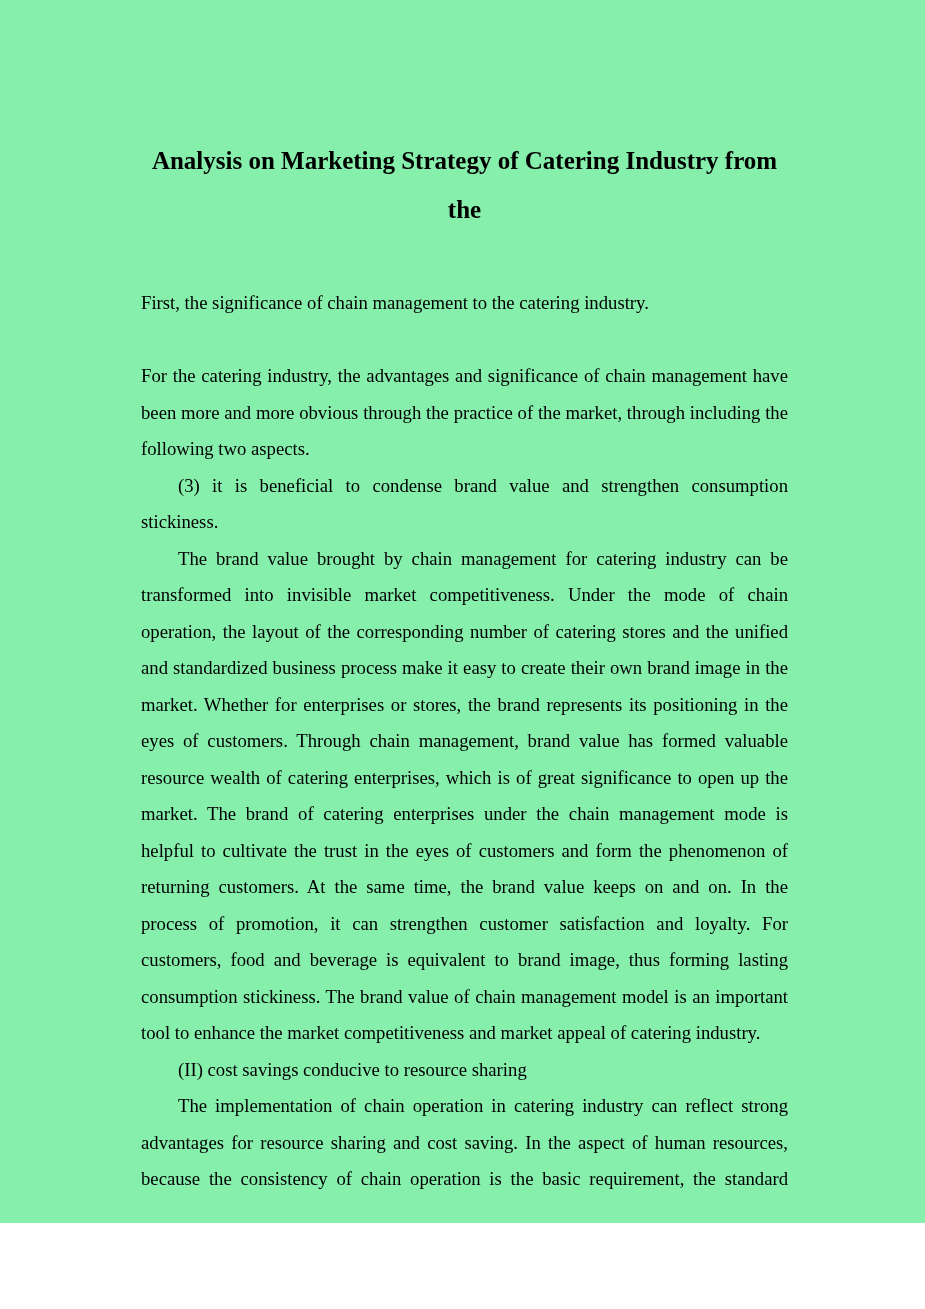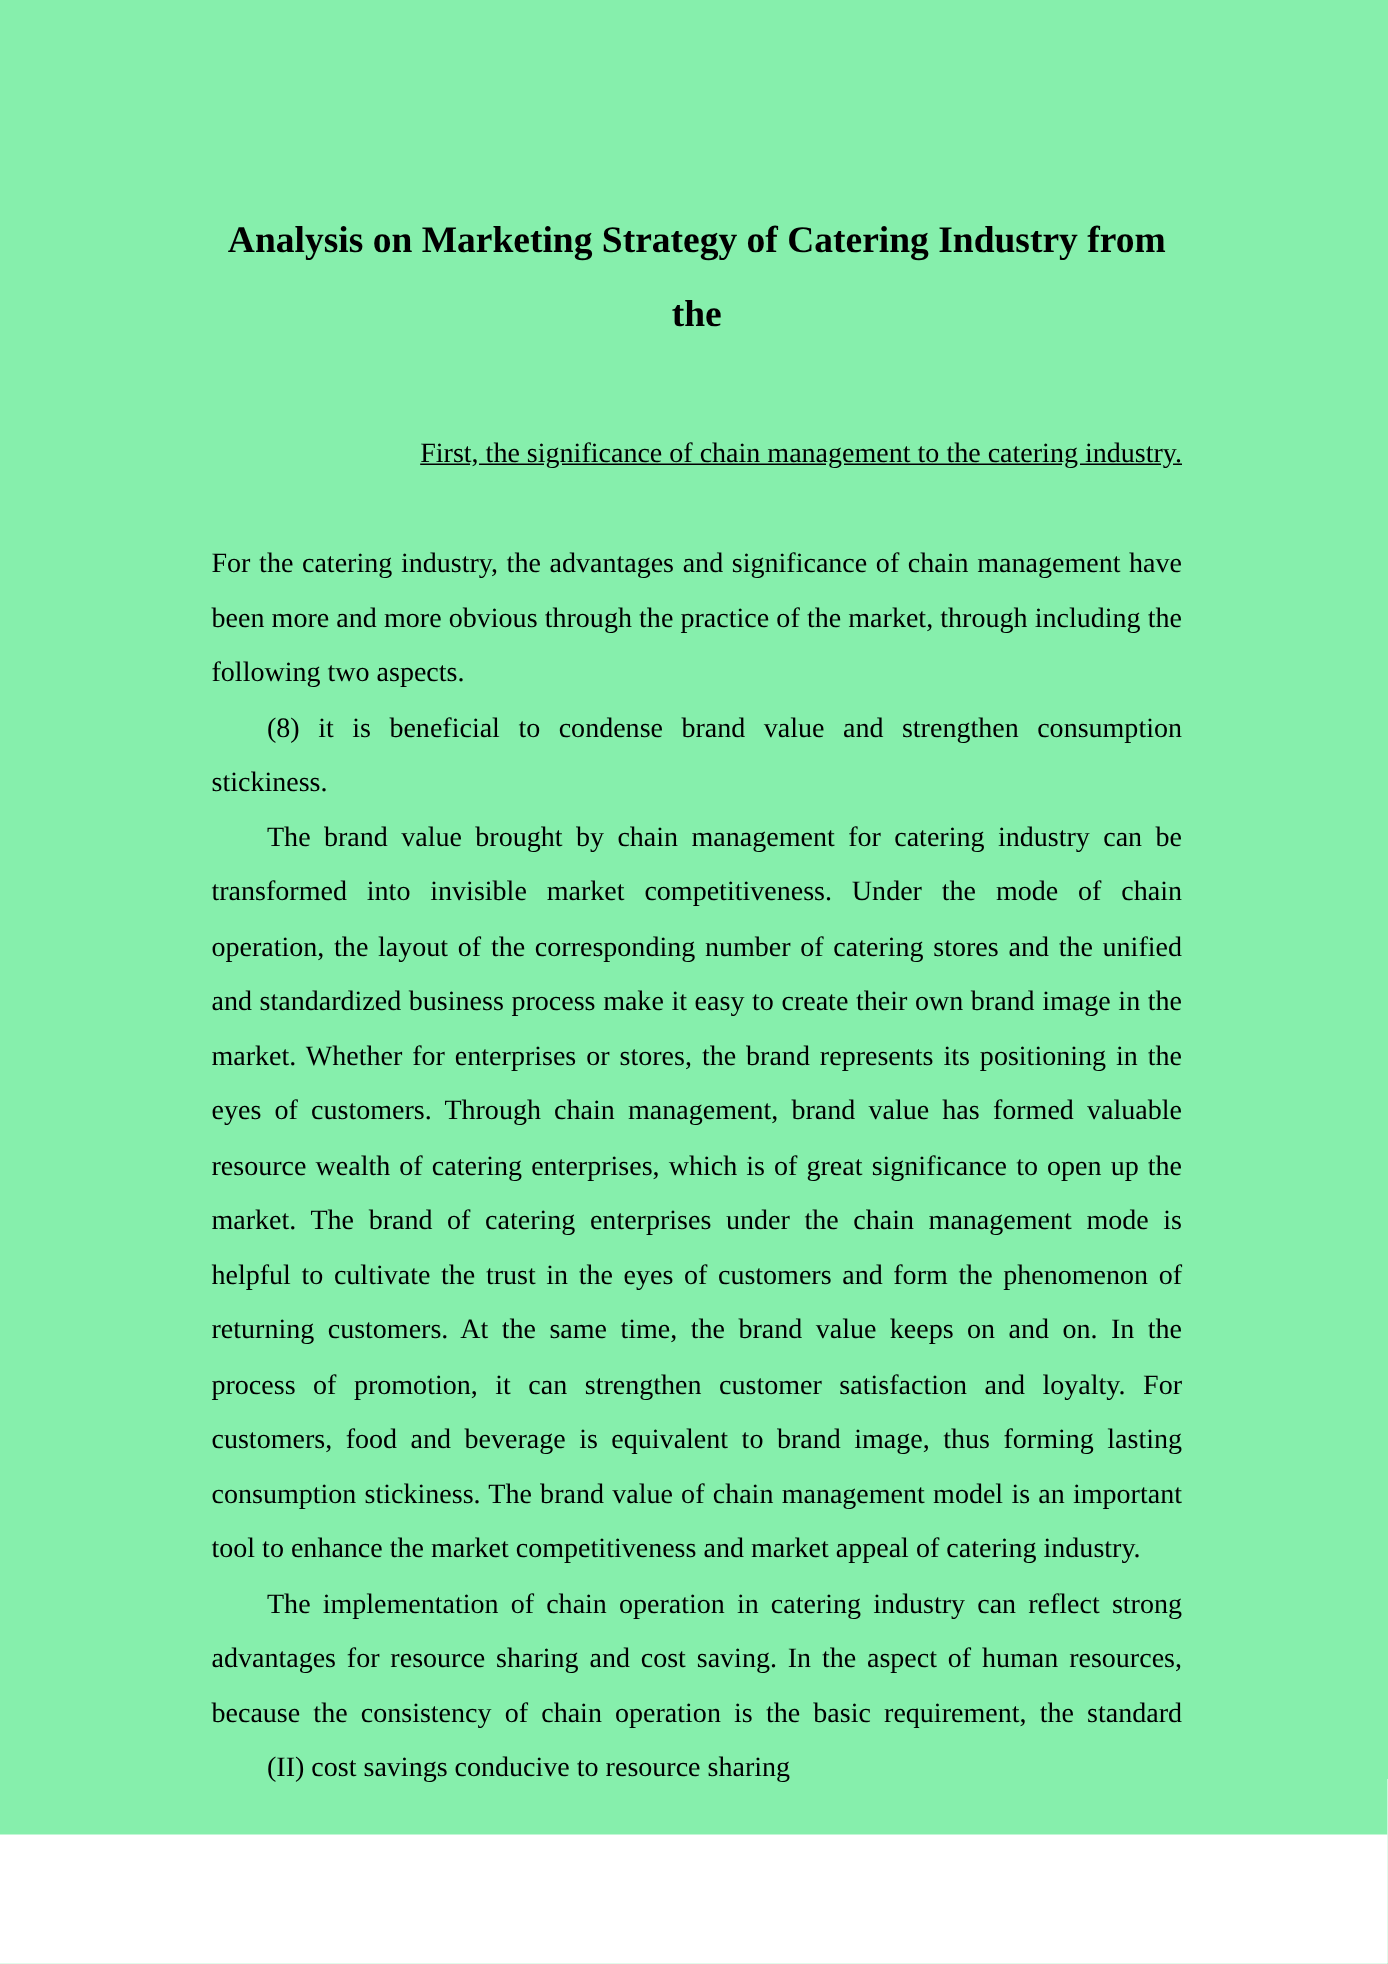--- a/index.html
+++ b/index.html
@@ -34,22 +34,21 @@
     display: block;
   }
   .para {
     margin: 0;
     font-size: 18.7px;
     line-height: 36.5px;
     text-align: justify;
     color: #000000;
   }
   .para.single-left {
-    text-align: right;
-    text-decoration: underline;
+    text-align: left;
   }
   .para.gap-below {
     margin-bottom: 36.5px;
   }
   .para.indent {
     text-indent: 37px;
   }
   .para.continued {
     
     text-align-last: justify;
@@ -61,21 +60,21 @@
 <div class="page">
 
   <h1 class="doc-title">
     <span class="title-line">Analysis on Marketing Strategy of Catering Industry from the</span>
   </h1>
 
   <p class="para single-left gap-below">First, the significance of chain management to the catering industry.</p>
 
   <p class="para">For the catering industry, the advantages and significance of chain management have been more and more obvious through the practice of the market, through including the following two aspects.</p>
 
-  <p class="para indent">(8) it is beneficial to condense brand value and strengthen consumption stickiness.</p>
+  <p class="para indent">(3) it is beneficial to condense brand value and strengthen consumption stickiness.</p>
 
   <p class="para indent">The brand value brought by chain management for catering industry can be transformed into invisible market competitiveness. Under the mode of chain operation, the layout of the corresponding number of catering stores and the unified and standardized business process make it easy to create their own brand image in the market. Whether for enterprises or stores, the brand represents its positioning in the eyes of customers. Through chain management, brand value has formed valuable resource wealth of catering enterprises, which is of great significance to open up the market. The brand of catering enterprises under the chain management mode is helpful to cultivate the trust in the eyes of customers and form the phenomenon of returning customers. At the same time, the brand value keeps on and on. In the process of promotion, it can strengthen customer satisfaction and loyalty. For customers, food and beverage is equivalent to brand image, thus forming lasting consumption stickiness. The brand value of chain management model is an important tool to enhance the market competitiveness and market appeal of catering industry.</p>
 
+  <p class="para indent">(II) cost savings conducive to resource sharing</p>
+
   <p class="para indent continued">The implementation of chain operation in catering industry can reflect strong advantages for resource sharing and cost saving. In the aspect of human resources, because the consistency of chain operation is the basic requirement, the standard</p>
-
-  <p class="para indent">(II) cost savings conducive to resource sharing</p>
 
 </div>
 
 </body></html>

